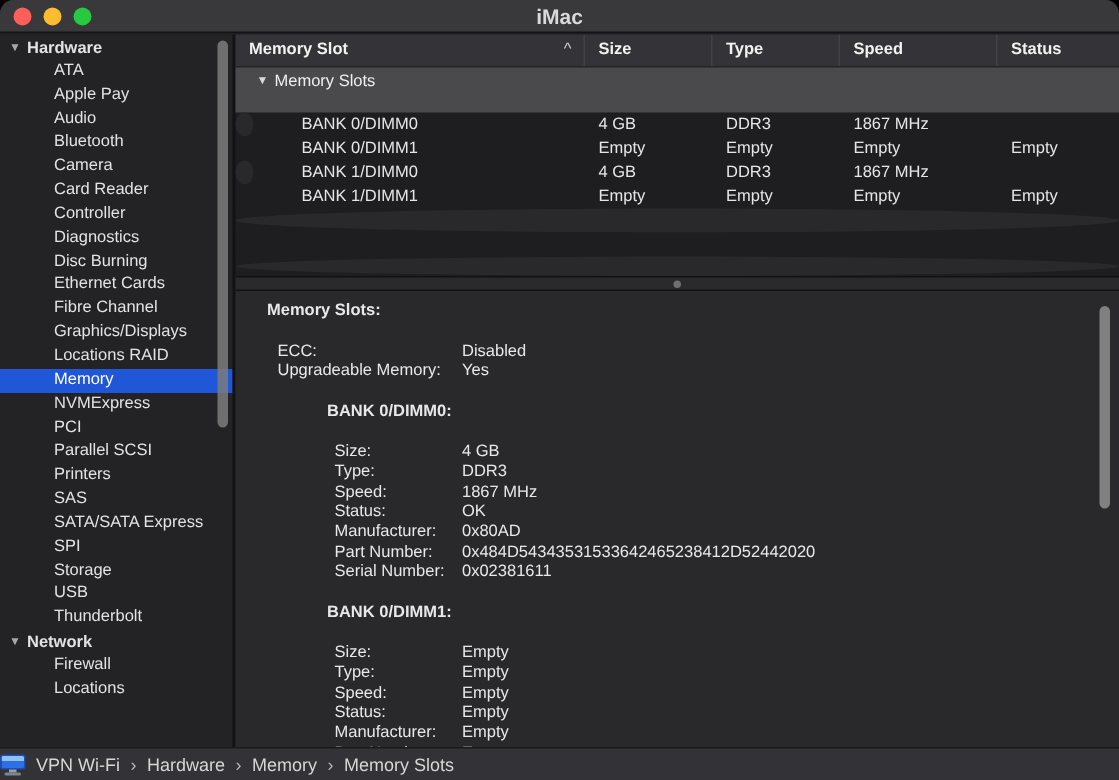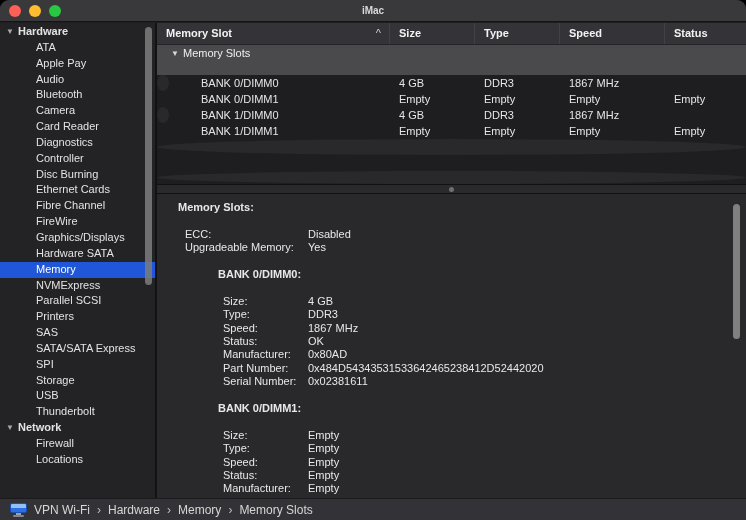--- a/index.html
+++ b/index.html
@@ -4,21 +4,21 @@
 <style>
   html,body{margin:0;padding:0;background:#000;}
   *{box-sizing:border-box;font-family:"Liberation Sans","DejaVu Sans",sans-serif;}
   .window{position:relative;width:746px;height:520px;background:#1e1d20;overflow:hidden;border-radius:9px 9px 0 0;}
 
   
   .titlebar{position:absolute;top:0;left:0;right:0;height:22px;background:#39383b;border-bottom:1px solid #141316;}
   .lights{position:absolute;top:5px;left:9px;display:flex;gap:8px;}
   .light{width:12px;height:12px;border-radius:50%;}
   .title{position:absolute;top:0;left:0;right:0;height:22px;line-height:22px;text-align:center;
-         color:#d9d9d9;font-size:10px;font-weight:bold;}
+         color:#d9d9d9;font-size:14px;font-weight:bold;}
 
   
   .body{position:absolute;top:23px;bottom:22px;left:0;right:0;display:flex;}
 
   
   .sidebar{position:relative;width:157px;background:#232225;border-right:2px solid #121114;overflow:hidden;flex:none;padding-top:1px;}
   .sb-item{height:15.85px;line-height:15.85px;font-size:11px;color:#e3e3e3;white-space:nowrap;overflow:hidden;}
   .sb-item.group{padding-left:6px;font-weight:bold;}
   .sb-item.child{padding-left:36px;}
   .sb-item.selected{background:#2057d8;color:#ffffff;}
@@ -63,21 +63,21 @@
   .d-row{display:flex;}
   .d-row.sum{padding-left:28px;}
   .d-row.sum .d-label{width:123px;flex:none;}
   .d-row.prop{padding-left:66px;}
   .d-row.prop .d-label{width:85px;flex:none;}
   .gap{height:13.4px;}
   .d-scrollbar{position:absolute;top:10px;right:6px;width:7px;height:135px;background:#808080;border-radius:4px;}
 
   
   .statusbar{position:absolute;left:0;right:0;bottom:0;height:22px;background:#333236;border-top:1px solid #1a191c;
-             display:flex;align-items:center;padding-left:10px;font-size:12px;color:#d6d6d6;white-space:nowrap;}
+             display:flex;align-items:center;font-size:12px;color:#d6d6d6;white-space:nowrap;}
   .sep{margin:0 7px;color:#bdbdbd;}
   .mon-icon{display:inline-block;margin-right:7px;position:relative;width:17px;height:14px;}
   .mon-screen{position:absolute;top:0;left:0;width:17px;height:10px;border-radius:2px;
               background:linear-gradient(#8fc1f7 0 45%,#2f6fe4 45% 100%);border:1px solid #1d4fb0;}
   .mon-stand{position:absolute;top:10px;left:6px;width:5px;height:2px;background:#9aa0a8;}
   .mon-base{position:absolute;top:12px;left:3px;width:11px;height:2px;background:#7f858d;border-radius:1px;}
 </style>
 </head>
 <body>
 
@@ -95,30 +95,30 @@
   <div class="body">
 
     <div class="sidebar">
       <div class="sb-item group"><span class="disclosure">▼</span><span>Hardware</span></div>
       <div class="sb-item child">ATA</div>
       <div class="sb-item child">Apple Pay</div>
       <div class="sb-item child">Audio</div>
       <div class="sb-item child">Bluetooth</div>
       <div class="sb-item child">Camera</div>
       <div class="sb-item child">Card Reader</div>
+      <div class="sb-item child">Controller</div>
       <div class="sb-item child">Diagnostics</div>
-      <div class="sb-item child">Controller</div>
       <div class="sb-item child">Disc Burning</div>
       <div class="sb-item child">Ethernet Cards</div>
       <div class="sb-item child">Fibre Channel</div>
-      <div class="sb-item child">FireWire</div>
       <div class="sb-item child">Graphics/Displays</div>
-      <div class="sb-item child">Hardware SATA</div>
+      <div class="sb-item child">Locations RAID</div>
       <div class="sb-item child selected">Memory</div>
       <div class="sb-item child">NVMExpress</div>
+      <div class="sb-item child">PCI</div>
       <div class="sb-item child">Parallel SCSI</div>
       <div class="sb-item child">Printers</div>
       <div class="sb-item child">SAS</div>
       <div class="sb-item child">SATA/SATA Express</div>
       <div class="sb-item child">SPI</div>
       <div class="sb-item child">Storage</div>
       <div class="sb-item child">USB</div>
       <div class="sb-item child">Thunderbolt</div>
       <div class="sb-item group"><span class="disclosure">▼</span><span>Network</span></div>
       <div class="sb-item child">Firewall</div>

